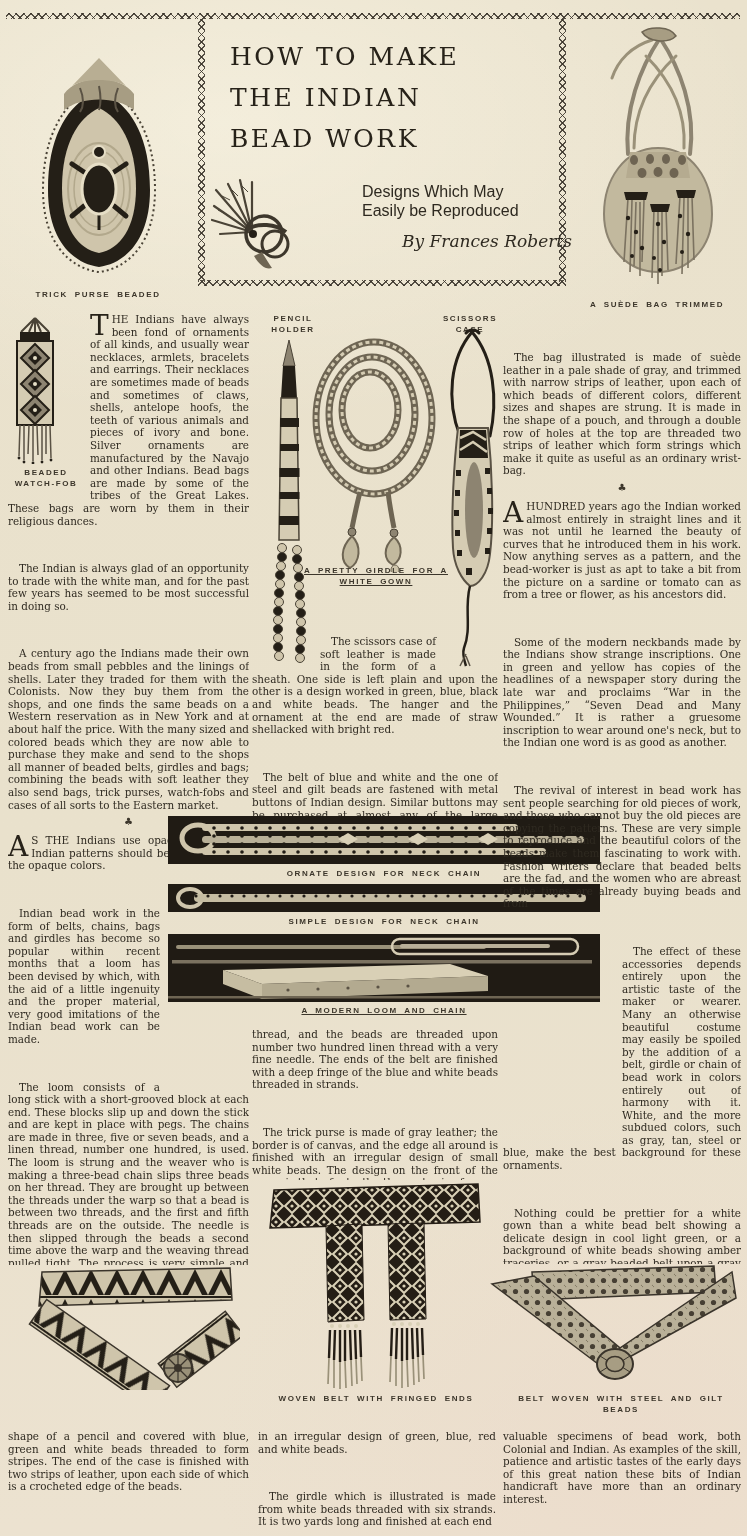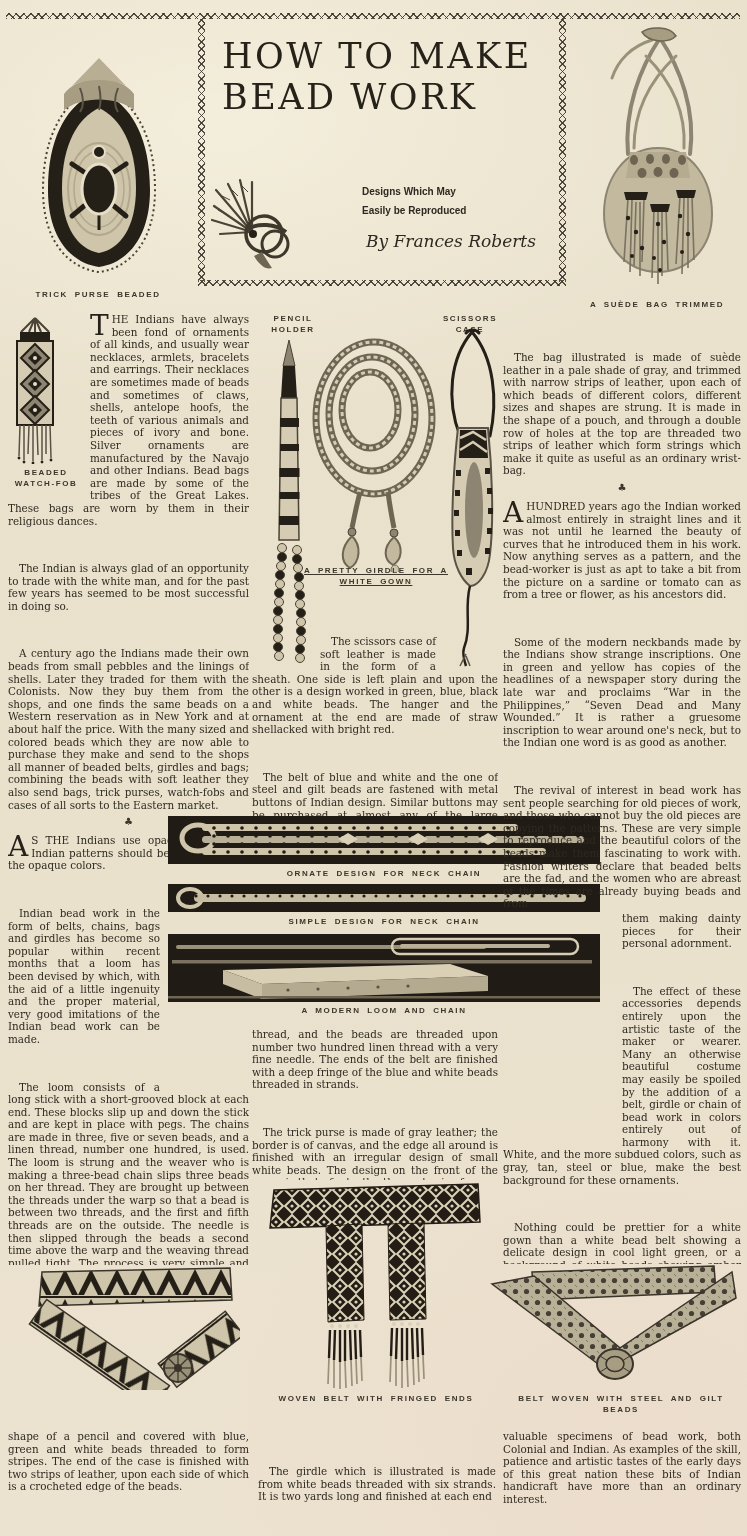--- a/index.html
+++ b/index.html
@@ -8,23 +8,23 @@
       radial-gradient(ellipse 900px 500px at 30% 8%, rgba(255,252,238,.45), rgba(255,252,238,0) 60%),
       radial-gradient(ellipse 700px 600px at 85% 95%, rgba(236,215,200,.5), rgba(236,215,200,0) 60%),
       linear-gradient(180deg,#eae2cd 0%,#e9e1cc 55%,#ece2d0 100%);
     color:#2f2a21; font-family:"DejaVu Serif", serif;}
   .abs{position:absolute;}
   
   .xband{background:
       repeating-linear-gradient(45deg, rgba(56,50,41,.85) 0 1.2px, transparent 1.2px 5.2px),
       repeating-linear-gradient(-45deg, rgba(56,50,41,.85) 0 1.2px, transparent 1.2px 5.2px);}
   
-  .title{font-size:35px;line-height:41px;letter-spacing:2.5px;color:#272219;font-weight:400;}
-  .subtitle{font-family:"Liberation Sans",sans-serif;font-weight:700;font-size:10px;line-height:19px;color:#2e2920;}
-  .byline{font-style:italic;font-size:17px;color:#2e2920;}
+  .title{font-size:25px;line-height:41px;letter-spacing:2.5px;color:#272219;font-weight:400;margin-left:8px;}
+  .subtitle{font-family:"Liberation Sans",sans-serif;font-weight:400;font-size:16px;line-height:19px;color:#2e2920;}
+  .byline{font-style:italic;font-size:17px;color:#2e2920;margin-left:36px;}
   .cap{font-family:"Liberation Sans",sans-serif;font-weight:700;font-size:8px;line-height:10.5px;
        letter-spacing:1.6px;word-spacing:3px;text-align:center;color:#3c362b;}
   .col{font-size:10.4px;line-height:12.6px;text-align:justify;}
   .col p{margin:0 0 2px 0;}
   .col p.ind{text-indent:11px;margin-top:35px;}
   .dropcap{float:left;font-size:28px;line-height:23px;padding:1px 3px 0 0;color:#272219;}
   .fleuron{text-align:center;font-size:10px;line-height:12px;margin:5px 0 6px 0;color:#3c362b;}
   .hole-r{float:right;width:82px;height:208px;margin-left:7px;}
   .hole-r2{float:right;width:56px;height:64px;margin-left:6px;}
   .hole-l{float:left;width:62px;height:64px;margin-right:6px;}
@@ -62,20 +62,21 @@
       <ellipse cx="71" cy="143" rx="17" ry="25" fill="#241f17" stroke="#e6dec6" stroke-width="3"></ellipse>
       <path d="M36,48 C50,28 92,28 106,48 L106,64 C88,50 54,50 36,64 Z" fill="#a79d83"></path>
       <path d="M44,40 L71,12 L98,40 C86,32 56,32 44,40 Z" fill="#b8ae93"></path>
       <path d="M52,42 C56,52 56,60 52,66 M71,40 C73,50 73,58 71,64 M90,42 C86,52 86,60 90,66" stroke="#5a5244" stroke-width="2" fill="none"></path>
     </svg>
   </div>
   <div class="abs cap" style="left:20px;top:290px;width:156px;">TRICK PURSE BEADED</div>
 
   <div class="abs title" style="left:222px;top:36px;width:336px;">
     <div>HOW TO MAKE</div>
+    <div>THE INDIAN</div>
     <div>BEAD WORK</div>
   </div>
 
   <div class="abs" style="left:206px;top:178px;width:100px;height:96px;">
     <svg viewBox="0 0 100 96" width="100" height="96">
       <g stroke="#4a4336" stroke-width="2.2" fill="none" stroke-linecap="round">
         <path d="M46,54 L10,12"></path>
           <path d="M46,54 L22,6"></path>
           <path d="M46,54 L34,2"></path>
           <path d="M46,54 L46,4"></path>
@@ -347,21 +348,21 @@
       <g fill="#5a5244">
           <circle cx="120" cy="56" r="1.6"></circle>
           <circle cx="150" cy="55" r="1.6"></circle>
           <circle cx="180" cy="54" r="1.6"></circle>
           <circle cx="210" cy="53" r="1.6"></circle>
           <circle cx="240" cy="52" r="1.6"></circle>
         </g>
       <rect x="0" y="62" width="432" height="2.5" fill="#6e6553"></rect>
     </svg>
   </div>
-  <div class="abs cap" style="left:168px;top:1006px;width:432px;">A MODERN LOOM AND CHAIN</div>
+  <div class="abs cap" style="left:168px;top:1006px;width:432px;text-decoration:underline;">A MODERN LOOM AND CHAIN</div>
 
   <div class="abs col clip" style="left:252px;top:1028px;width:246px;height:152px;">
     <p>thread, and the beads are threaded upon number two hundred linen thread with a very fine needle.  The ends of the belt are finished with a deep fringe of the blue and white beads threaded in strands.</p>
     <p class="ind">The trick purse is made of gray leather; the border is of canvas, and the edge all around is finished with an irregular design of small white beads.  The design on the front of the purse is that of a turtle; the centre is of green beads, and the outline of yellow and white beads.  The back of the purse is worked</p>
   </div>
 
   <div class="abs" style="left:268px;top:1182px;width:215px;height:208px;">
     <svg viewBox="0 0 215 208" width="215" height="208">
       <pattern id="lat" width="16" height="16" patternUnits="userSpaceOnUse">
         <rect width="16" height="16" fill="#241d15"></rect>
@@ -392,21 +393,20 @@
     </svg>
   </div>
 
   <div class="abs col clip" style="left:503px;top:316px;width:238px;height:948px;">
     <p class="ind">The bag illustrated is made of suède leather in a pale shade of gray, and trimmed with narrow strips of leather, upon each of which beads of different colors, different sizes and shapes are strung.  It is made in the shape of a pouch, and through a double row of holes at the top are threaded two strips of leather which form strings which make it quite as useful as an ordinary wrist-bag.</p>
     <div class="fleuron">♣</div>
     <p><span class="dropcap">A</span><span>HUNDRED years ago the Indian worked almost entirely in straight lines and it was not until he learned the beauty of curves that he introduced them in his work.  Now anything serves as a pattern, and the bead-worker is just as apt to take a bit from the picture on a sardine or tomato can as from a tree or flower, as his ancestors did.</span></p>
     <p class="ind">Some of the modern neckbands made by the Indians show strange inscriptions.  One in green and yellow has copies of the headlines of a newspaper story during the late war and proclaims “War in the Philippines,” “Seven Dead and Many Wounded.”  It is rather a gruesome inscription to wear around one's neck, but to the Indian one word is as good as another.</p>
     <p class="ind">The revival of interest in bead work has sent people searching for old pieces of work, and those who cannot buy the old pieces are copying the patterns.  These are very simple to reproduce and the beautiful colors of the beads make them fascinating to work with.  Fashion writers declare that beaded belts are the fad, and the women who are abreast of the times are already buying beads and from</p>
     <div class="hole-lbig"></div>
-    <p>them making dainty pieces for their personal adornment.</p>
     <p class="ind">The effect of these accessories depends entirely upon the artistic taste of the maker or wearer.  Many an otherwise beautiful costume may easily be spoiled by the addition of a belt, girdle or chain of bead work in colors entirely out of harmony with it.  White, and the more subdued colors, such as gray, tan, steel or blue, make the best background for these ornaments.</p>
     <p class="ind">Nothing could be prettier for a white gown than a white bead belt showing a delicate design in cool light green, or a background of white beads showing amber traceries, or a gray beaded belt upon a gray gown of exactly the same shade, the belt having touches of pale blue.</p>
     <p class="ind">Beaded belts of almost any color may be worn effectively with an all-black gown, as black brings out the brilliancy of all colors.</p>
 
   </div>
 
   <div class="abs" style="left:26px;top:1266px;width:214px;height:124px;">
     <svg viewBox="0 0 214 124" width="214" height="124">
       <pattern id="tri" width="26" height="30" patternUnits="userSpaceOnUse">
         <rect width="26" height="30" fill="#cfc5ab"></rect>
@@ -454,19 +454,20 @@
     </svg>
   </div>
 
   <div class="abs cap" style="left:256px;top:1394px;width:240px;">WOVEN BELT WITH FRINGED ENDS</div>
   <div class="abs cap" style="left:500px;top:1394px;width:242px;">BELT WOVEN WITH STEEL AND GILT BEADS</div>
 
   <div class="abs col clip" style="left:8px;top:1430px;width:241px;height:98px;">
     <p>shape of a pencil and covered with blue, green and white beads threaded to form stripes.  The end of the case is finished with two strips of leather, upon each side of which is a crocheted edge of the beads.</p>
   </div>
   <div class="abs col clip" style="left:258px;top:1430px;width:238px;height:98px;">
+    <p>in an irregular design of green, blue, red and white beads.</p>
     <p class="ind">The girdle which is illustrated is made from white beads threaded with six strands. It is two yards long and finished at each end</p>
   </div>
   <div class="abs col clip" style="left:503px;top:1430px;width:238px;height:98px;">
     <p>valuable specimens of bead work, both Colonial and Indian.  As examples of the skill, patience and artistic tastes of the early days of this great nation these bits of Indian handicraft have more than an ordinary interest.</p>
   </div>
 
 </div>
 
 </body></html>

